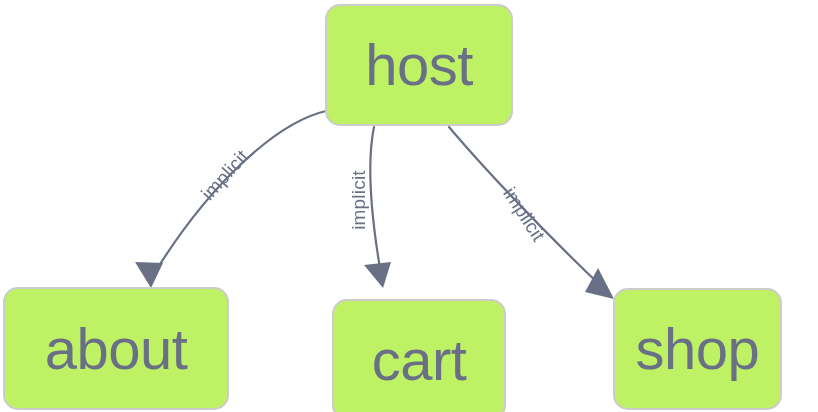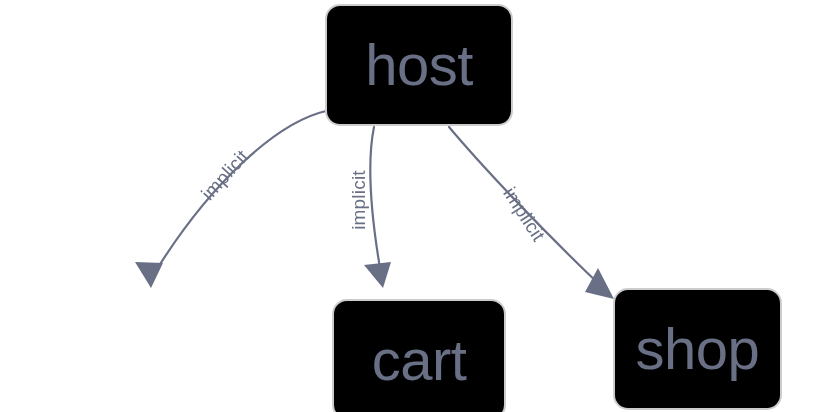--- a/index.html
+++ b/index.html
@@ -20,21 +20,21 @@
   #edge-layer {
     position: absolute;
     left: 0;
     top: 0;
     width: 818px;
     height: 412px;
   }
   .graph-node {
     position: absolute;
     box-sizing: border-box;
-    background: #000000;
+    background: #bef264;
     border: 2px solid #cccccc;
     border-radius: 15px;
     display: flex;
     align-items: center;
     justify-content: center;
   }
   .node-label {
     font-family: "Liberation Sans", sans-serif;
     font-size: 58px;
     font-weight: 400;
@@ -87,20 +87,23 @@
       <path class="edge-arrow" d="M 614,299 L 585,292 L 598,268 Z"></path>
       <text class="edge-label-text" text-anchor="middle" dominant-baseline="middle" x="523" y="215" transform="rotate(57,523,215)">implicit</text>
     </g>
 
   </svg>
 
   <div class="graph-node" style="left: 325px; top: 4px; width: 188px; height: 122px;">
     <span class="node-label">host</span>
   </div>
 
+  <div class="graph-node" style="left: 3px; top: 287px; width: 226px; height: 123px;">
+    <span class="node-label">about</span>
+  </div>
 
   <div class="graph-node" style="left: 332px; top: 287px; width: 174px; height: 121px; margin-top: 12px;">
     <span class="node-label">cart</span>
   </div>
 
   <div class="graph-node" style="left: 613px; top: 288px; width: 169px; height: 122px;">
     <span class="node-label">shop</span>
   </div>
 
 </div>

